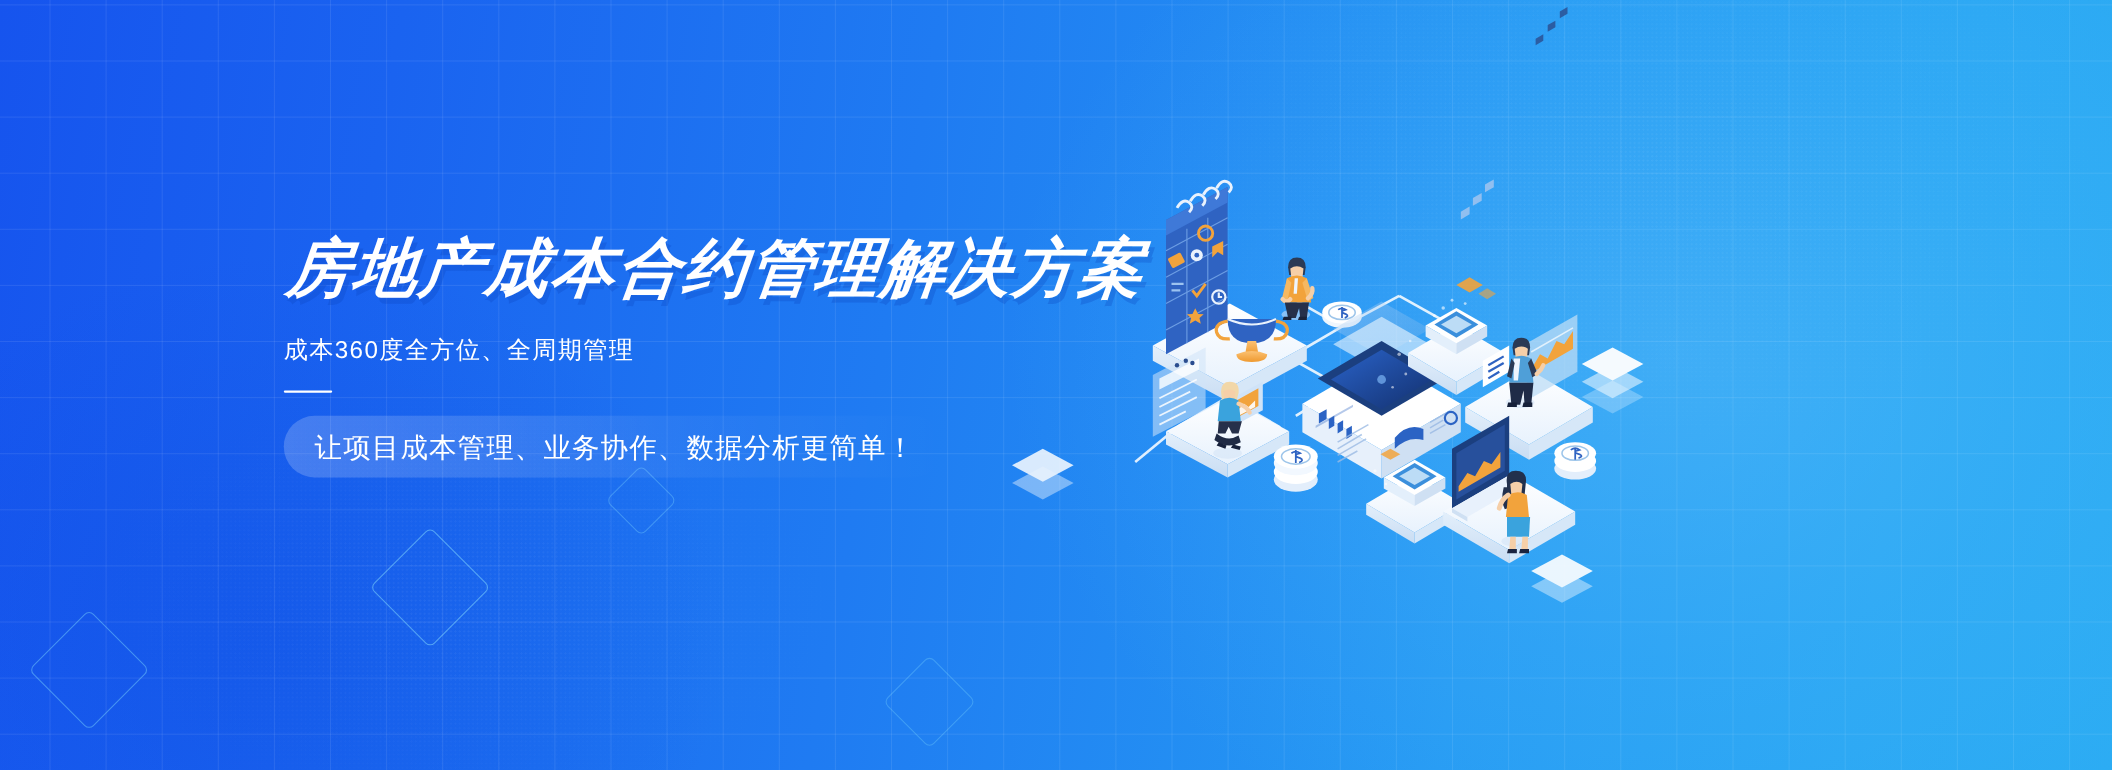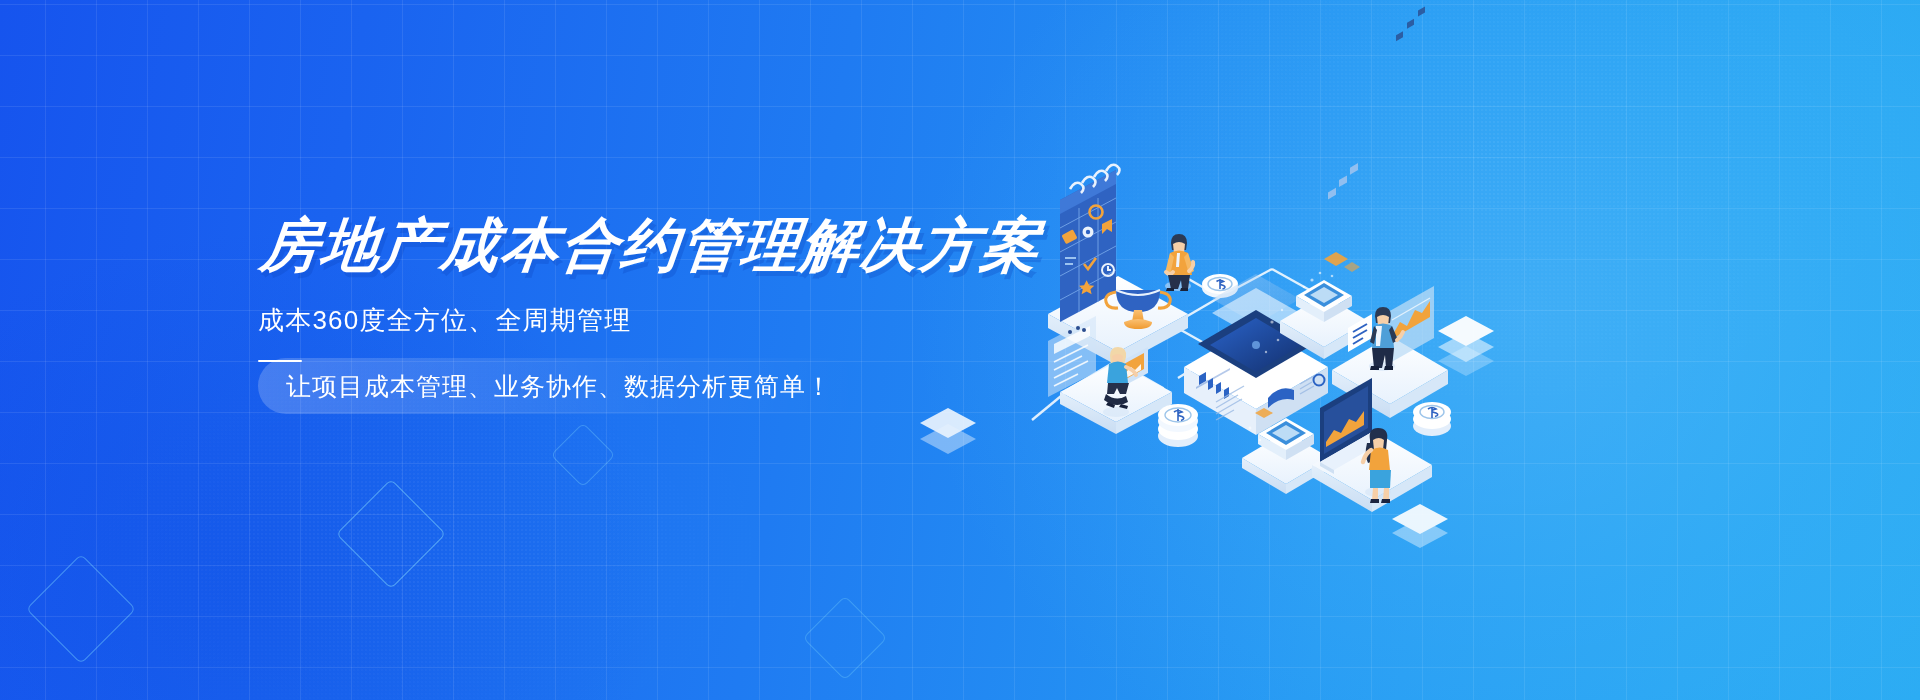--- a/index.html
+++ b/index.html
@@ -56,27 +56,27 @@
 
   
   .copy{ position:absolute; left:258px; top:214px; width:760px; z-index:6; }
   .title{
     font-size:58px; line-height:1.06; font-weight:700; font-style:italic;
     color:#ffffff; letter-spacing:2px; white-space:nowrap;
     text-shadow:4px 5px 0 rgba(10,70,190,.28);
     transform:skewX(-6deg); transform-origin:left bottom;
   }
   .subtitle{
-    margin-top:28px; font-size:26px; color:#ffffff; letter-spacing:1.2px;
+    margin-top:28px; font-size:22px; color:#ffffff; letter-spacing:1.2px;
     font-weight:400; white-space:nowrap;
   }
   .rule{ margin-top:22px; width:44px; height:2px; background:#ffffff; border-radius:1px; }
 
   .pill{
-    position:absolute; left:258px; top:358px; height:56px;
+    position:absolute; left:258px; top:378px; height:56px;
     padding:0 26px 0 28px; display:flex; align-items:center;
     border-radius:28px; white-space:nowrap;
     background:linear-gradient(90deg, rgba(255,255,255,.20) 0%, rgba(255,255,255,.13) 32%, rgba(255,255,255,.05) 62%, rgba(255,255,255,0) 100%);
     z-index:6;
     justify-content:center;
   }
   .pill span{ font-size:25px; color:#ffffff; letter-spacing:1px; }
 
   
   .art{ position:absolute; left:920px; top:140px; width:560px; height:330px; z-index:4; }

